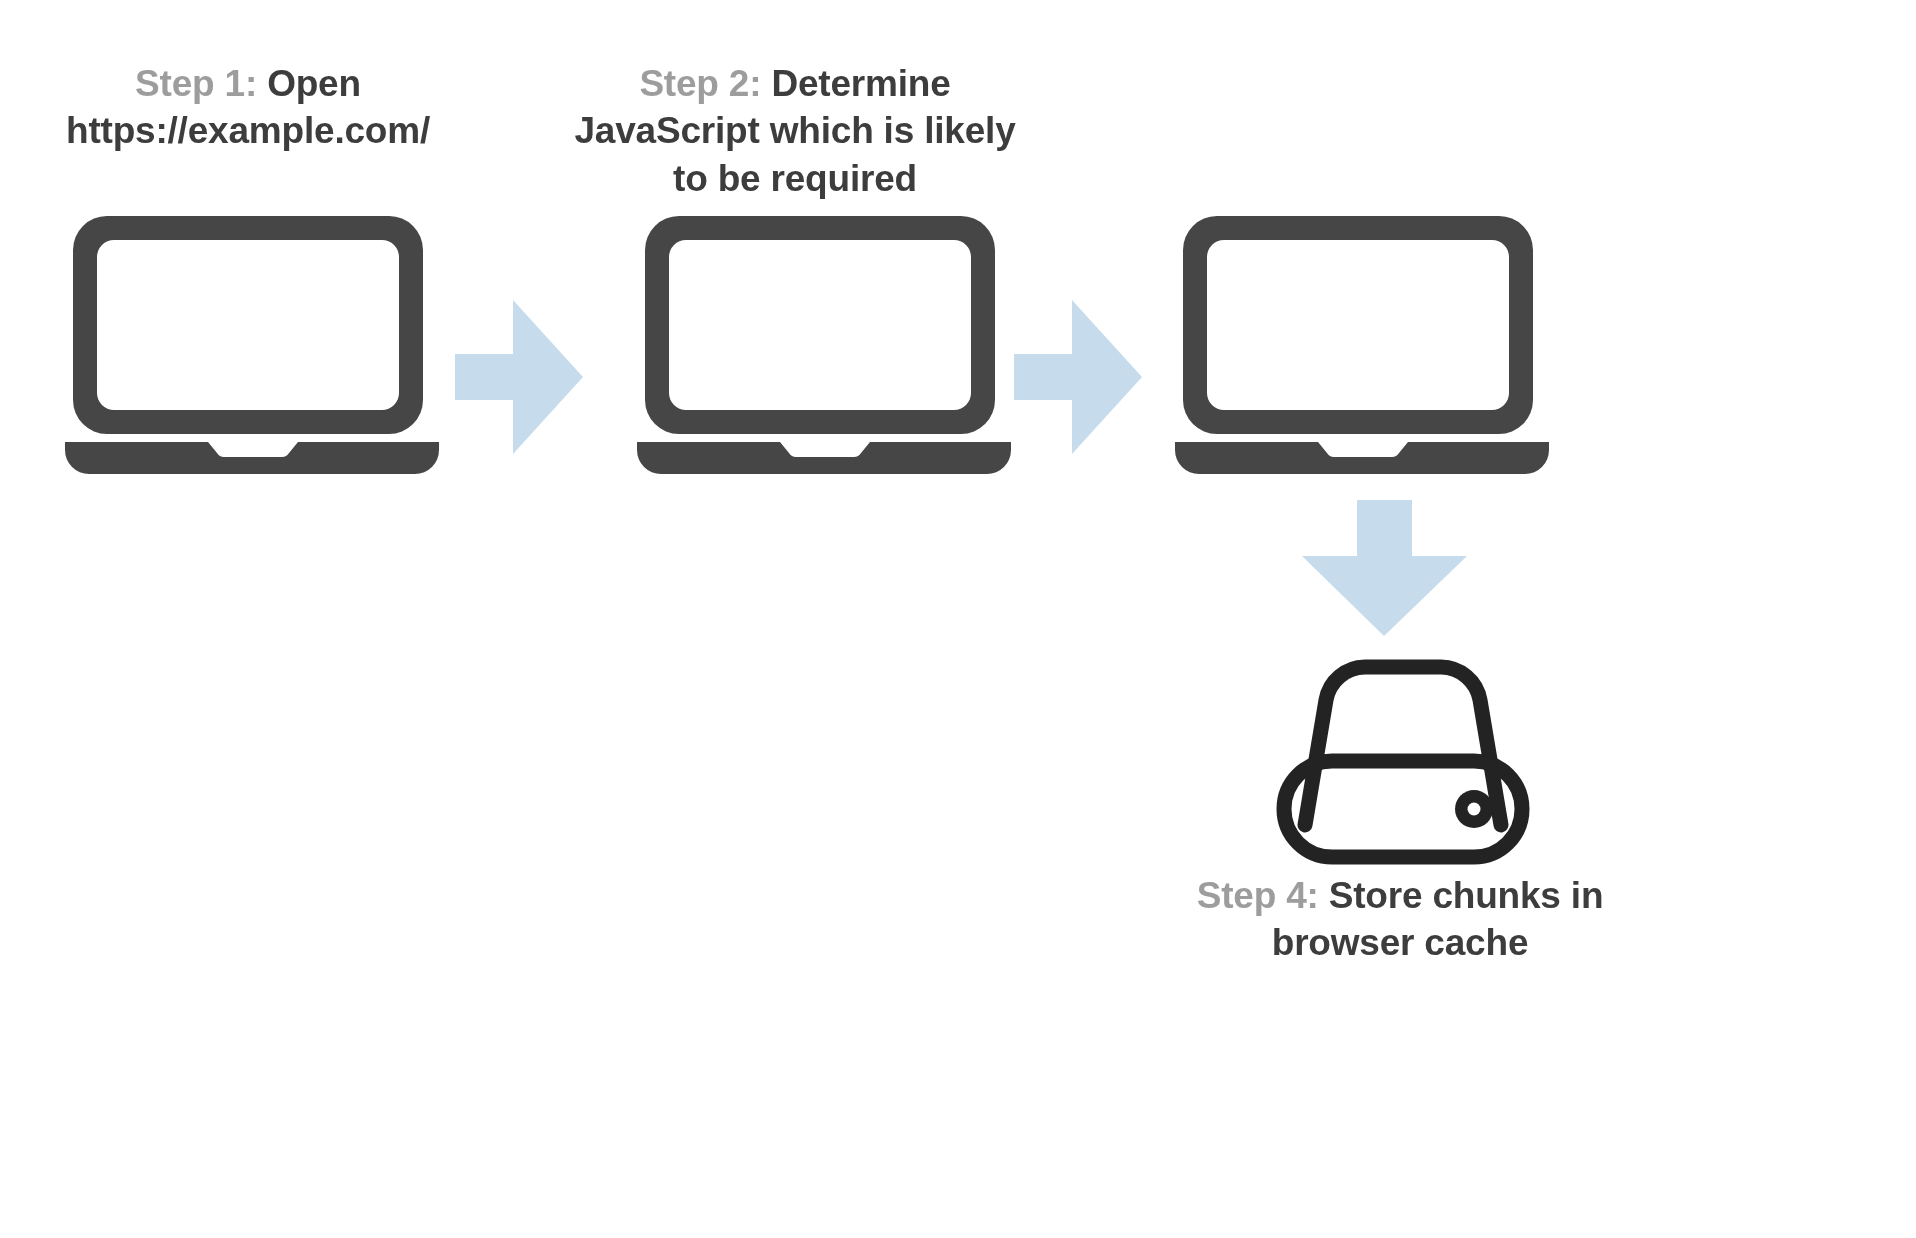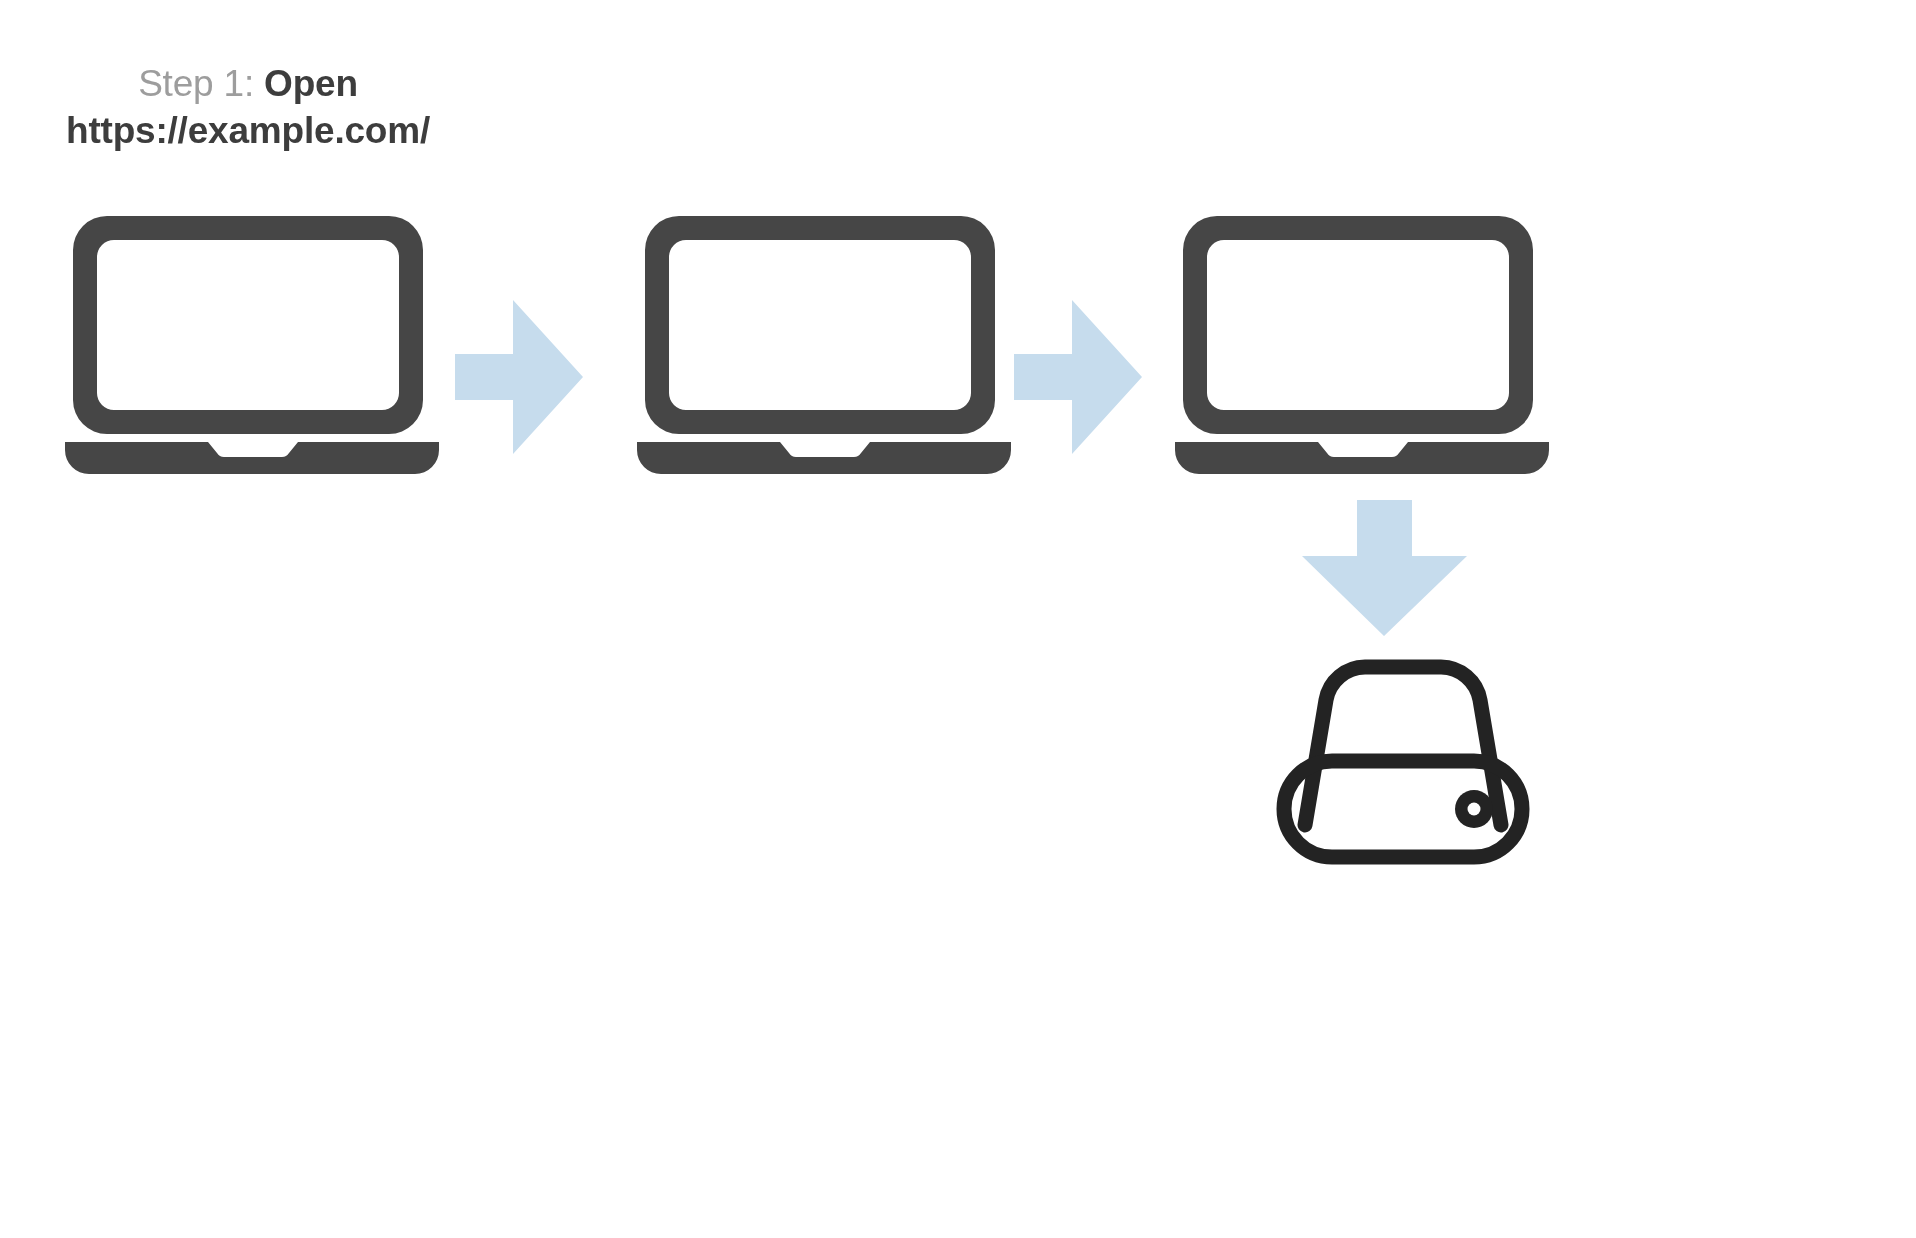--- a/index.html
+++ b/index.html
@@ -25,21 +25,21 @@
   
   .caption {
     position: absolute;
     text-align: center;
     line-height: 1.28;
     font-size: 37px;
     letter-spacing: -0.2px;
   }
   .caption .prefix {
     color: #9d9d9d;
-    font-weight: 400;
+    font-weight: 700;
   }
   .caption .body {
     color: #3d3d3d;
     font-weight: 700;
   }
 
   #caption-1 { left: 18px;   top: 60px;  width: 460px; }
   #caption-2 { left: 560px;  top: 60px;  width: 470px; }
   #caption-3 { left: 1165px; top: 60px;  width: 460px; }
   #caption-4 { left: 1160px; top: 872px; width: 480px; }
@@ -64,22 +64,28 @@
 </style>
 </head>
 <body>
 
 <div class="stage">
 
   <div class="caption" id="caption-1">
     <span class="prefix">Step 1: </span><span class="body">Open https://example.com/</span>
   </div>
 
+  <div class="caption" id="caption-2">
+    <span class="prefix">Step 2: </span><span class="body">Determine JavaScript which is likely to be required</span>
+  </div>
 
 
+  <div class="caption" id="caption-4">
+    <span class="prefix">Step 4: </span><span class="body">Store chunks in browser cache</span>
+  </div>
 
   <div class="device" id="laptop-1">
     <svg width="400" height="265" viewBox="0 0 400 265" aria-hidden="true">
       <g fill="#464646">
         <path d="M45 6 h282 a34 34 0 0 1 34 34 v150 a34 34 0 0 1 -34 34 h-282 a34 34 0 0 1 -34 -34 v-150 a34 34 0 0 1 34 -34 z
                  M52 30 a17 17 0 0 0 -17 17 v136 a17 17 0 0 0 17 17 h268 a17 17 0 0 0 17 -17 v-136 a17 17 0 0 0 -17 -17 z" fill-rule="evenodd"></path>
         <path d="M3 232 h143 a0 0 0 0 1 0 0 l9 11 a9 9 0 0 0 7 4 h58 a9 9 0 0 0 7 -4 l9 -11 h141 v8 a24 24 0 0 1 -24 24 h-326 a24 24 0 0 1 -24 -24 z"></path>
       </g>
     </svg>
   </div>

